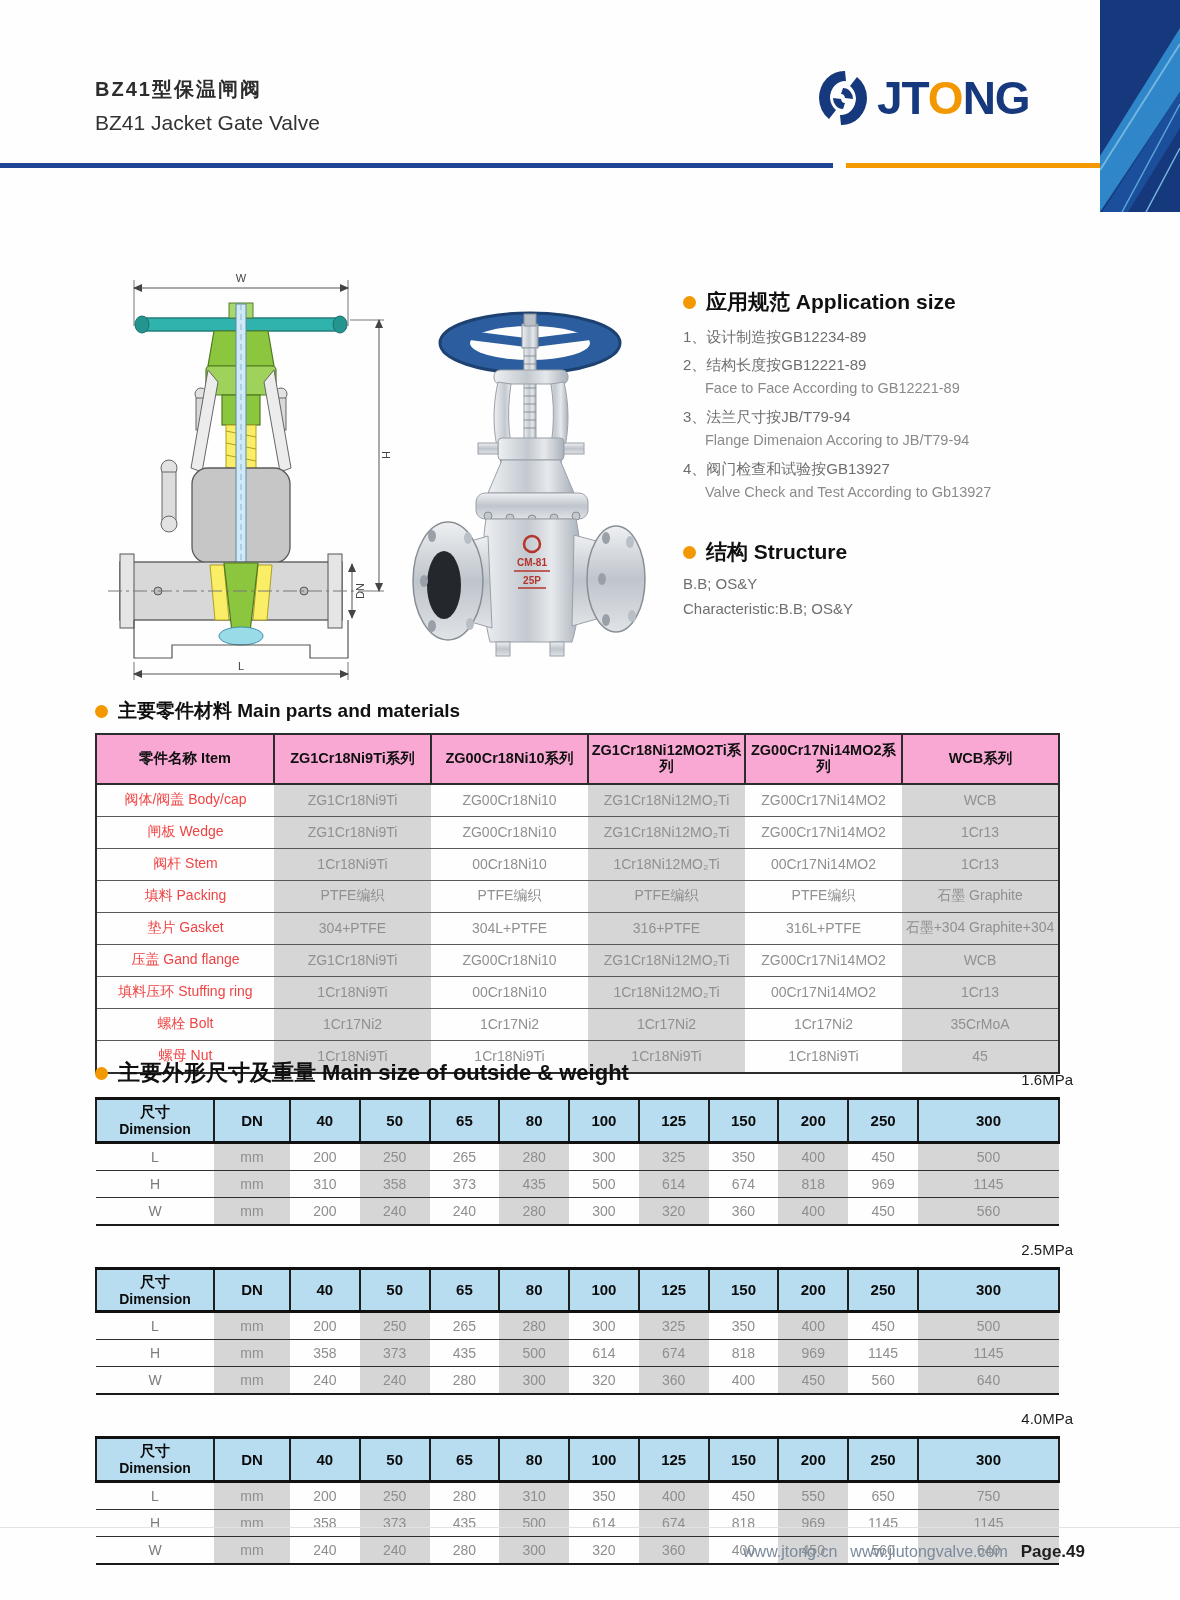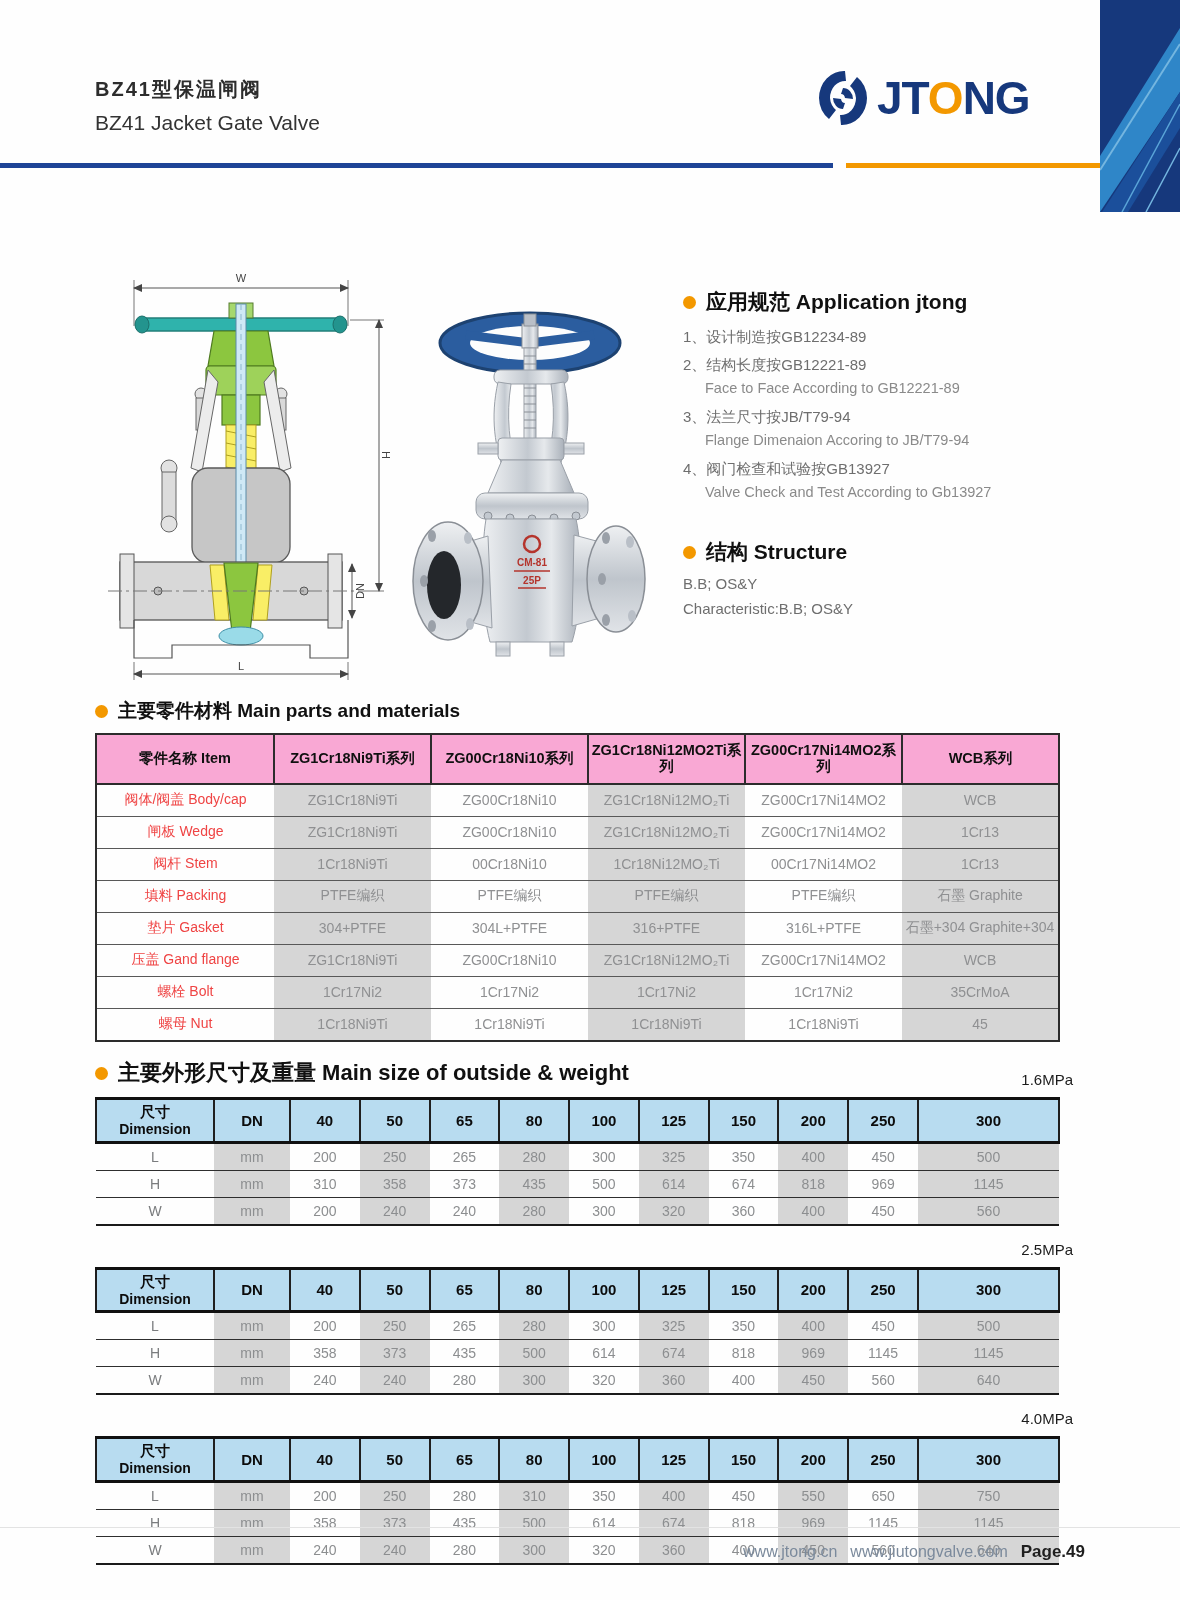--- a/index.html
+++ b/index.html
@@ -248,21 +248,21 @@
       <line x1="116" y1="300" x2="144" y2="300" stroke="#b5342c" stroke-width="1.5"></line>
 
       <rect x="94" y="354" width="14" height="14" fill="url(#steelv)" stroke="#9aa0a8"></rect>
       <rect x="148" y="354" width="14" height="14" fill="url(#steelv)" stroke="#9aa0a8"></rect>
     </svg>
   </div>
 
   <section class="norm">
     <div class="sec-title">
       <span class="dot"></span>
-      <span>应用规范 Application jtong</span>
+      <span>应用规范 Application size</span>
     </div>
     <ul id="norm-list">
         <li>
           <div class="norm-zh">1、设计制造按GB12234-89</div>
         </li>
         <li>
           <div class="norm-zh">2、结构长度按GB12221-89</div>
           <div class="norm-en">Face to Face According to GB12221-89</div>
         </li>
         <li>
@@ -344,20 +344,28 @@
           </tr>
           <tr>
             <td>压盖 Gand flange</td>
             <td>ZG1Cr18Ni9Ti</td>
             <td>ZG00Cr18Ni10</td>
             <td>ZG1Cr18Ni12MO₂Ti</td>
             <td>ZG00Cr17Ni14MO2</td>
             <td>WCB</td>
           </tr>
           <tr>
+            <td>填料压环 Stuffing ring</td>
+            <td>1Cr18Ni9Ti</td>
+            <td>00Cr18Ni10</td>
+            <td>1Cr18Ni12MO₂Ti</td>
+            <td>00Cr17Ni14MO2</td>
+            <td>1Cr13</td>
+          </tr>
+          <tr>
             <td>螺栓 Bolt</td>
             <td>1Cr17Ni2</td>
             <td>1Cr17Ni2</td>
             <td>1Cr17Ni2</td>
             <td>1Cr17Ni2</td>
             <td>35CrMoA</td>
           </tr>
           <tr>
             <td>螺母 Nut</td>
             <td>1Cr18Ni9Ti</td>

